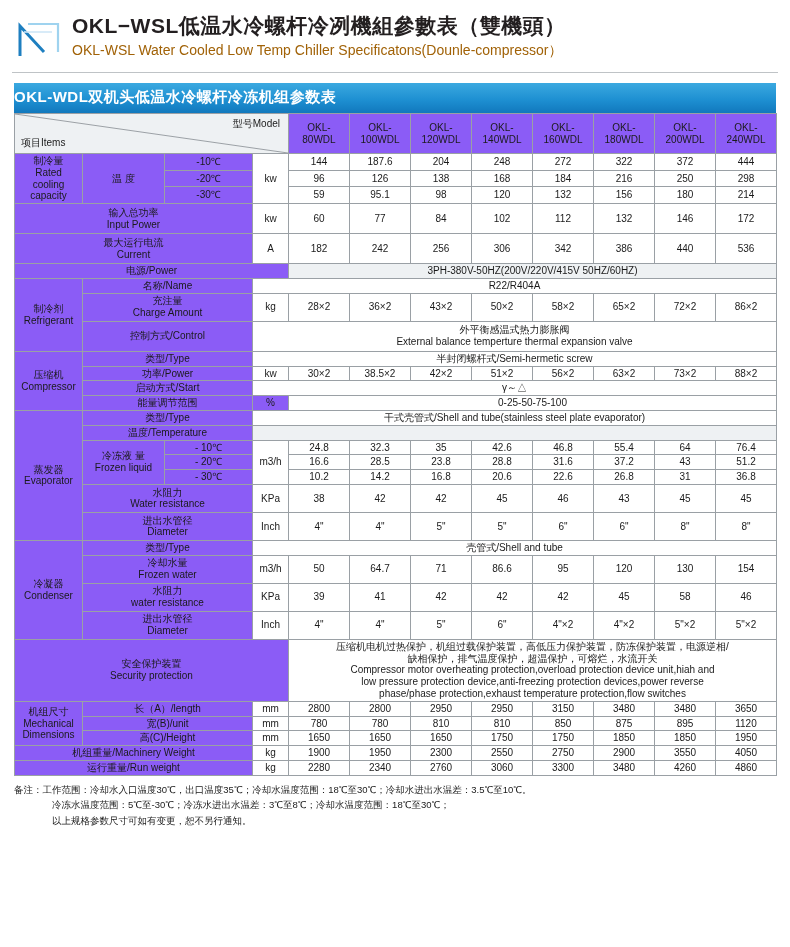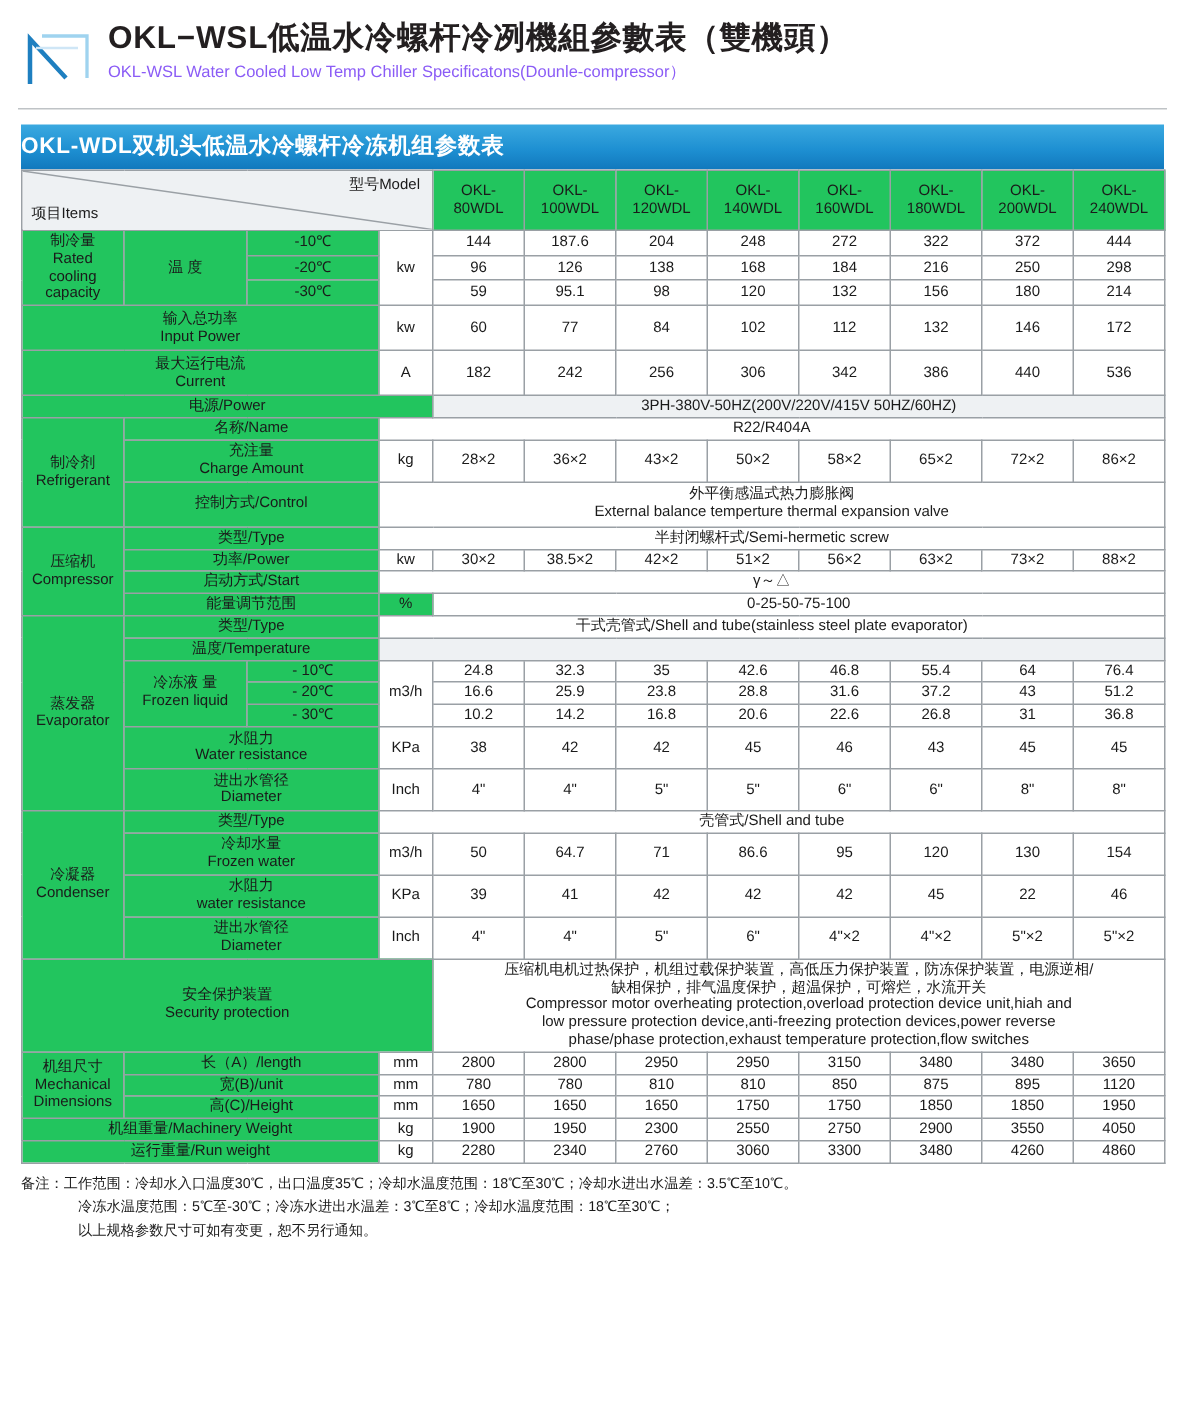--- a/index.html
+++ b/index.html
@@ -15,21 +15,21 @@
 
   
   .header { display:flex; align-items:flex-start; padding: 12px 14px 0 14px; }
   .logo { width: 52px; height: 52px; flex: 0 0 52px; margin-right: 6px; }
   .titles { flex: 1 1 auto; padding-top: 2px; }
   .title-cn {
     font-size: 21px; font-weight: bold; letter-spacing: .5px;
     color: #231f20; line-height: 1.15; white-space: nowrap;
   }
   .title-en {
-    font-size: 11px; color: #8b5cf6; line-height: 1.2; margin-top: 4px;
+    font-size: 14px; color: #a16207; line-height: 1.2; margin-top: 4px;
     white-space: nowrap;
   }
   .hrule { height: 1px; background: #bfc3c6; margin: 8px 12px 0 12px; }
 
   
   .banner {
     margin: 10px 14px 0 14px;
     background: linear-gradient(to bottom, #3ba9e0 0%, #1e90d2 55%, #1178bd 100%);
     color: #fff; text-align:left; font-size: 15px; font-weight: bold;
     padding: 5px 0 6px 0; letter-spacing: .5px;
@@ -39,21 +39,21 @@
   .tbl-wrap { margin: 0 14px; }
   table.spec {
     width: 762px; border-collapse: collapse; table-layout: fixed;
     font-size: 10px; background:#fff;
   }
   table.spec td, table.spec th {
     border: 1px solid #9aa0a5;
     padding: 1px 2px; text-align: center; vertical-align: middle;
     line-height: 1.18; font-weight: normal; color: #1a1a1a;
   }
-  .lbl { background: #22c55e; }
+  .lbl { background: #8b5cf6; }
   .grey { background:#eef1f3;margin-top:42px; }
 
   
   .diag {
     position: relative; height: 40px; background:#eef1f3; padding:0;
   }
   .diag .dline { position:absolute; left:0; top:0; width:100%; height:100%; }
   .diag .it { position:absolute; left:6px; bottom:4px; font-size:10px; }
   .diag .md { position:absolute; right:8px; top:4px; font-size:10px; }
 
@@ -312,21 +312,21 @@
         <td>35</td>
         <td>42.6</td>
         <td>46.8</td>
         <td>55.4</td>
         <td>64</td>
         <td>76.4</td>
       </tr>
       <tr>
         <td class="lbl">- 20℃</td>
         <td>16.6</td>
-        <td>25.9</td>
+        <td>28.5</td>
         <td>23.8</td>
         <td>28.8</td>
         <td>31.6</td>
         <td>37.2</td>
         <td>43</td>
         <td>51.2</td>
       </tr>
       <tr>
         <td class="lbl">- 30℃</td>
         <td>10.2</td>
@@ -397,21 +397,21 @@
           <span>水阻力</span><br>
           <span>water resistance</span>
         </td>
         <td>KPa</td>
         <td>39</td>
         <td>41</td>
         <td>42</td>
         <td>42</td>
         <td>42</td>
         <td>45</td>
-        <td>22</td>
+        <td>58</td>
         <td>46</td>
       </tr>
       <tr>
         <td class="lbl" colspan="2" style="height:28px">
           <span>进出水管径</span><br>
           <span>Diameter</span>
         </td>
         <td>Inch</td>
         <td>4"</td>
         <td>4"</td>

